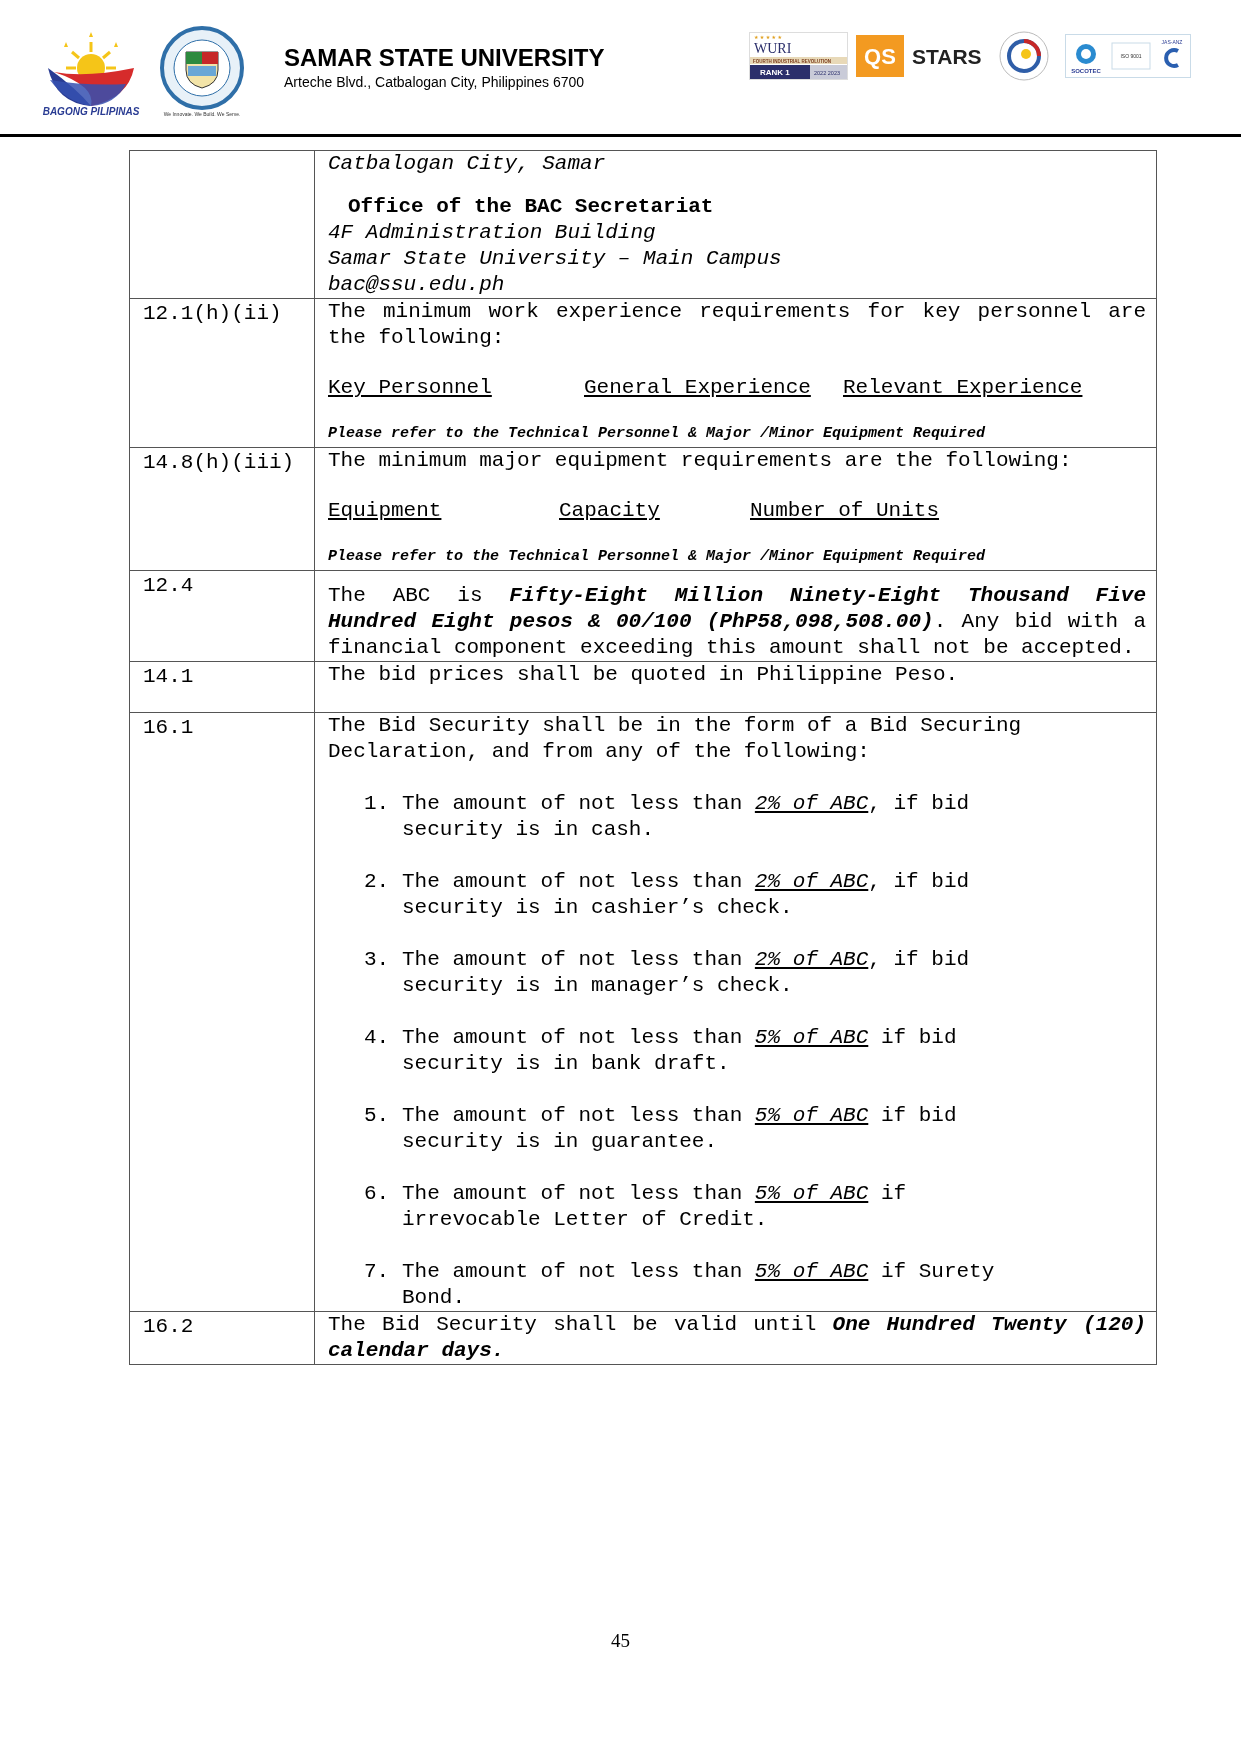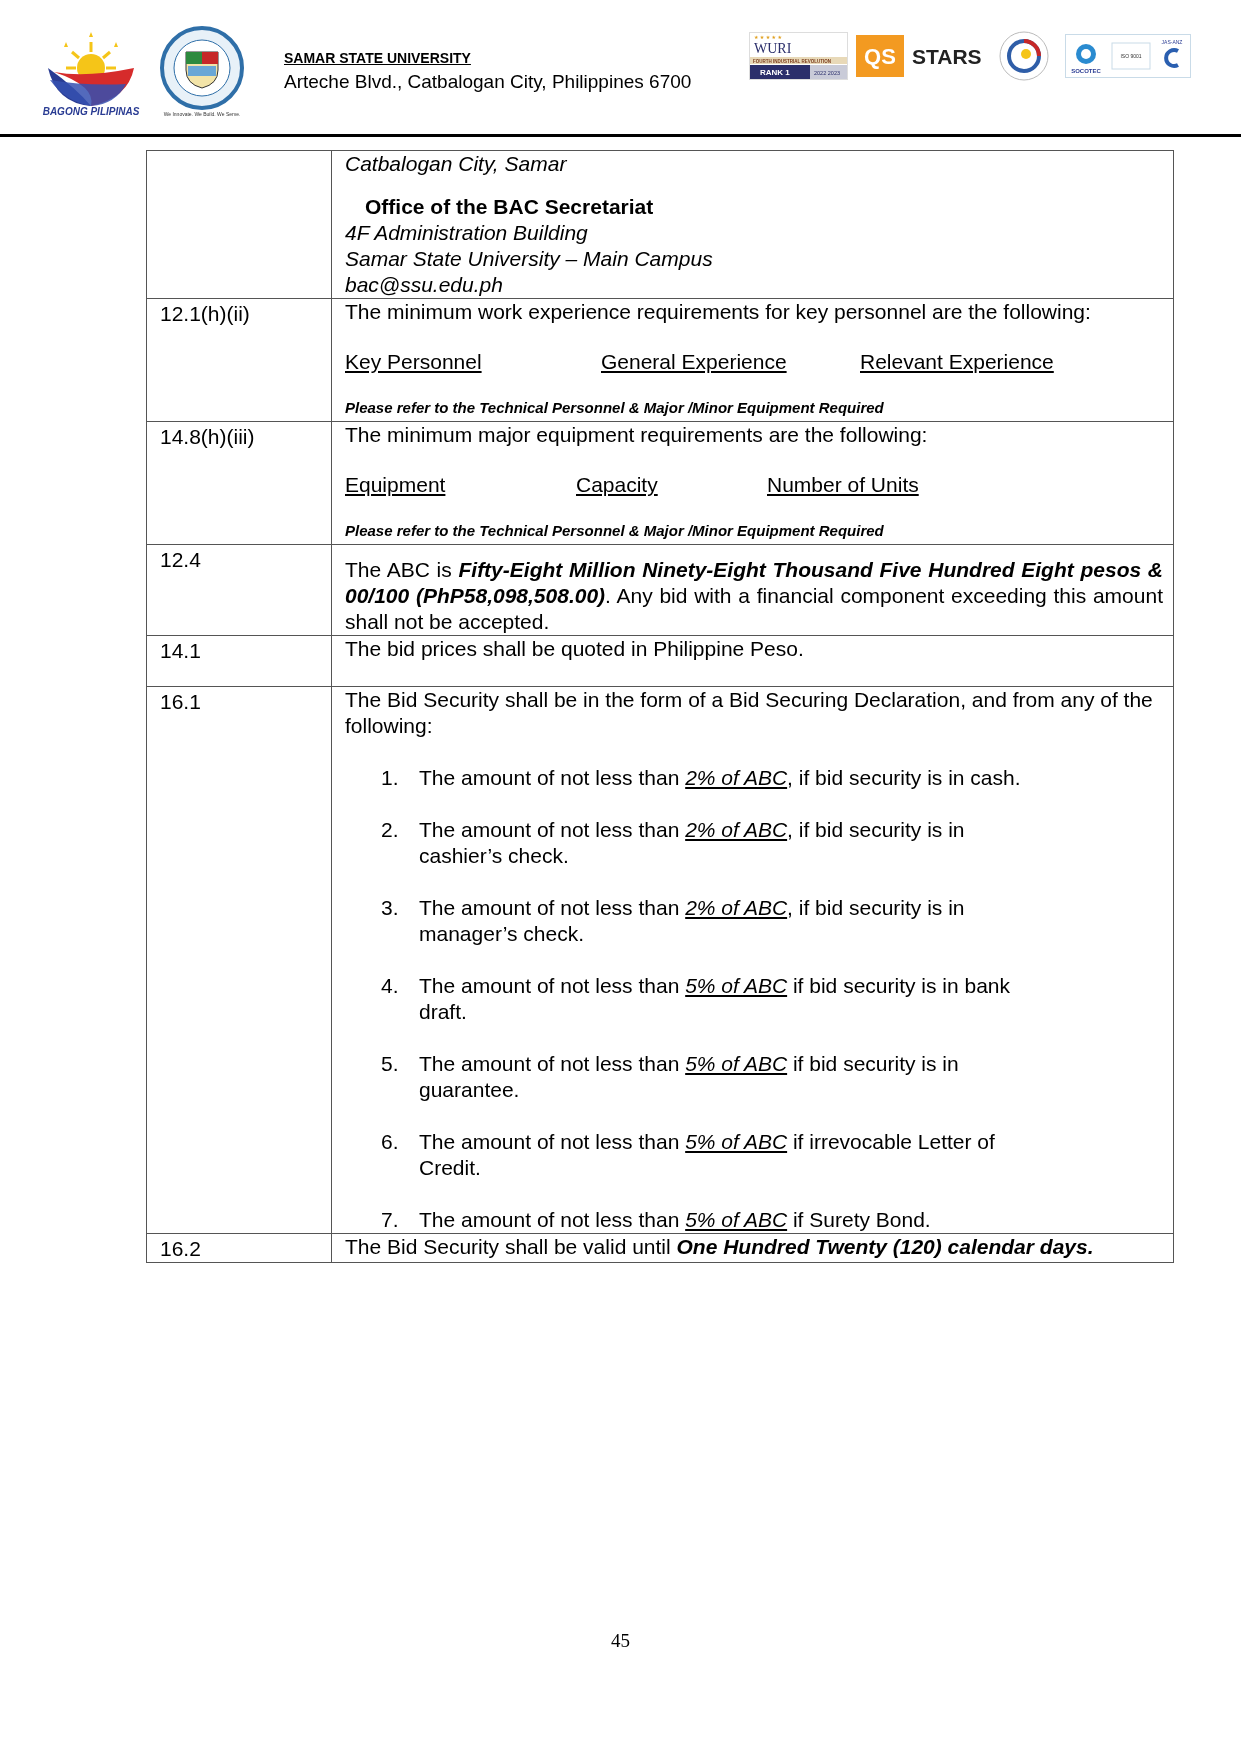--- a/index.html
+++ b/index.html
@@ -3,31 +3,31 @@
   <meta charset="utf-8">
   <style>
     html, body { margin: 0; padding: 0; background: #ffffff; }
     body { width: 1241px; height: 1754px; position: relative; overflow: hidden; font-family: "Liberation Sans", sans-serif; color: #000; }
 
     
     .header { position: absolute; left: 0; top: 0; width: 1241px; height: 138px; }
     .logo-bp { position: absolute; left: 36px; top: 28px; width: 110px; height: 88px; }
     .logo-ssu { position: absolute; left: 152px; top: 26px; width: 100px; height: 92px; }
     .inst { position: absolute; left: 284px; top: 46px; }
-    .inst-name { font-weight: bold; font-size: 14px; line-height: 24px; text-decoration: underline; }
-    .inst-addr { font-size: 19px; line-height: 24px; }
+    .inst-name { font-weight: bold; font-size: 24px; line-height: 24px; }
+    .inst-addr { font-size: 14px; line-height: 24px; }
     .rule { position: absolute; left: 0; top: 134px; width: 1241px; height: 3px; background: #000; }
 
     .logo-wuri { position: absolute; left: 749px; top: 32px; width: 97px; height: 46px; border: 1px solid #ddd; }
     .logo-qs { position: absolute; left: 856px; top: 35px; width: 134px; height: 42px; }
     .logo-pqa { position: absolute; left: 998px; top: 30px; width: 52px; height: 52px; }
     .logo-socotec { position: absolute; left: 1065px; top: 34px; width: 124px; height: 42px; border: 1px solid #c9dbe8; }
 
     
-    .doc-table { position: absolute; left: 146px; top: 150px; width: 1028px; border-collapse: collapse; font-size: 21px; line-height: 26px; }
+    .doc-table { position: absolute; left: 129px; top: 150px; width: 1028px; border-collapse: collapse; font-size: 21px; line-height: 26px; font-family: Liberation Mono, monospace; }
     .doc-table td { border: 1.5px solid #555; vertical-align: top; padding: 0; }
     .c1 { width: 171px; padding: 2px 0 0 13px !important; }
     .c2 { padding: 0 10px 0 13px !important; }
     .just { text-align: justify; }
     .it { font-style: italic; }
     .b { font-weight: bold; margin-left: 20px; }
     .bi { font-weight: bold; font-style: italic; }
     .u { text-decoration: underline; }
     .ui { text-decoration: underline; font-style: italic; }
     .cols { display: flex; }

